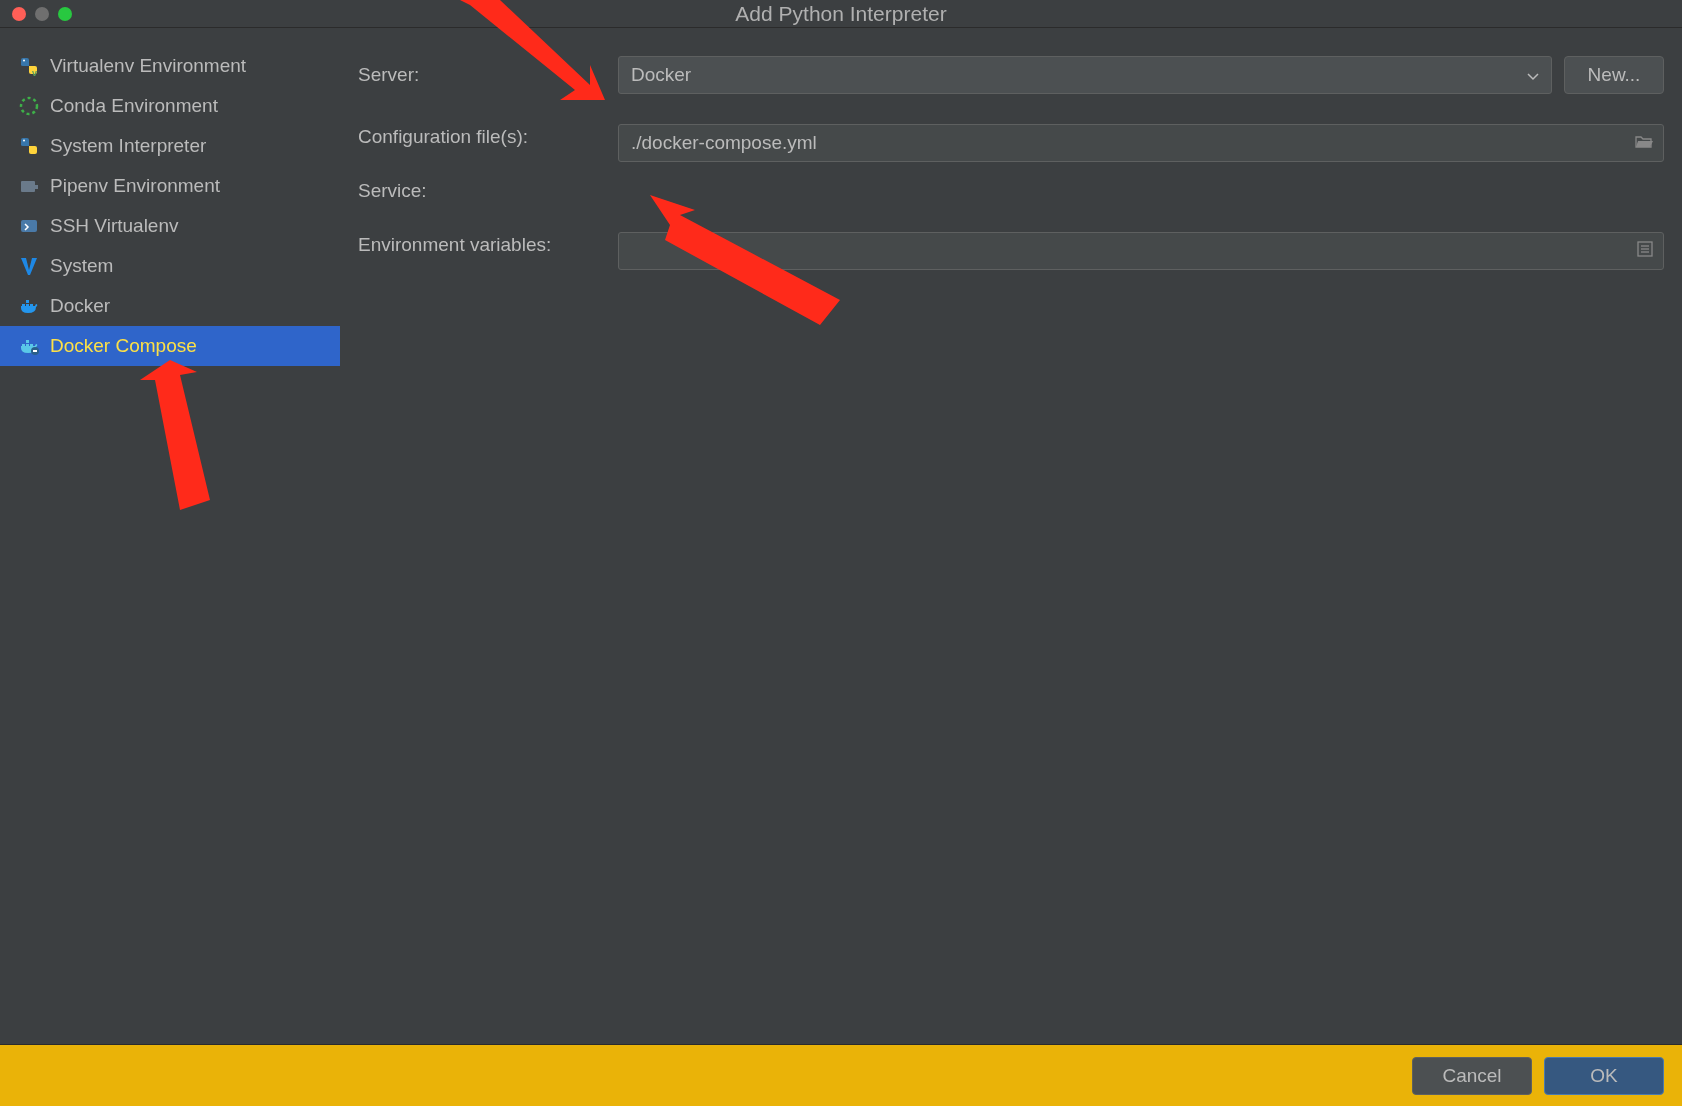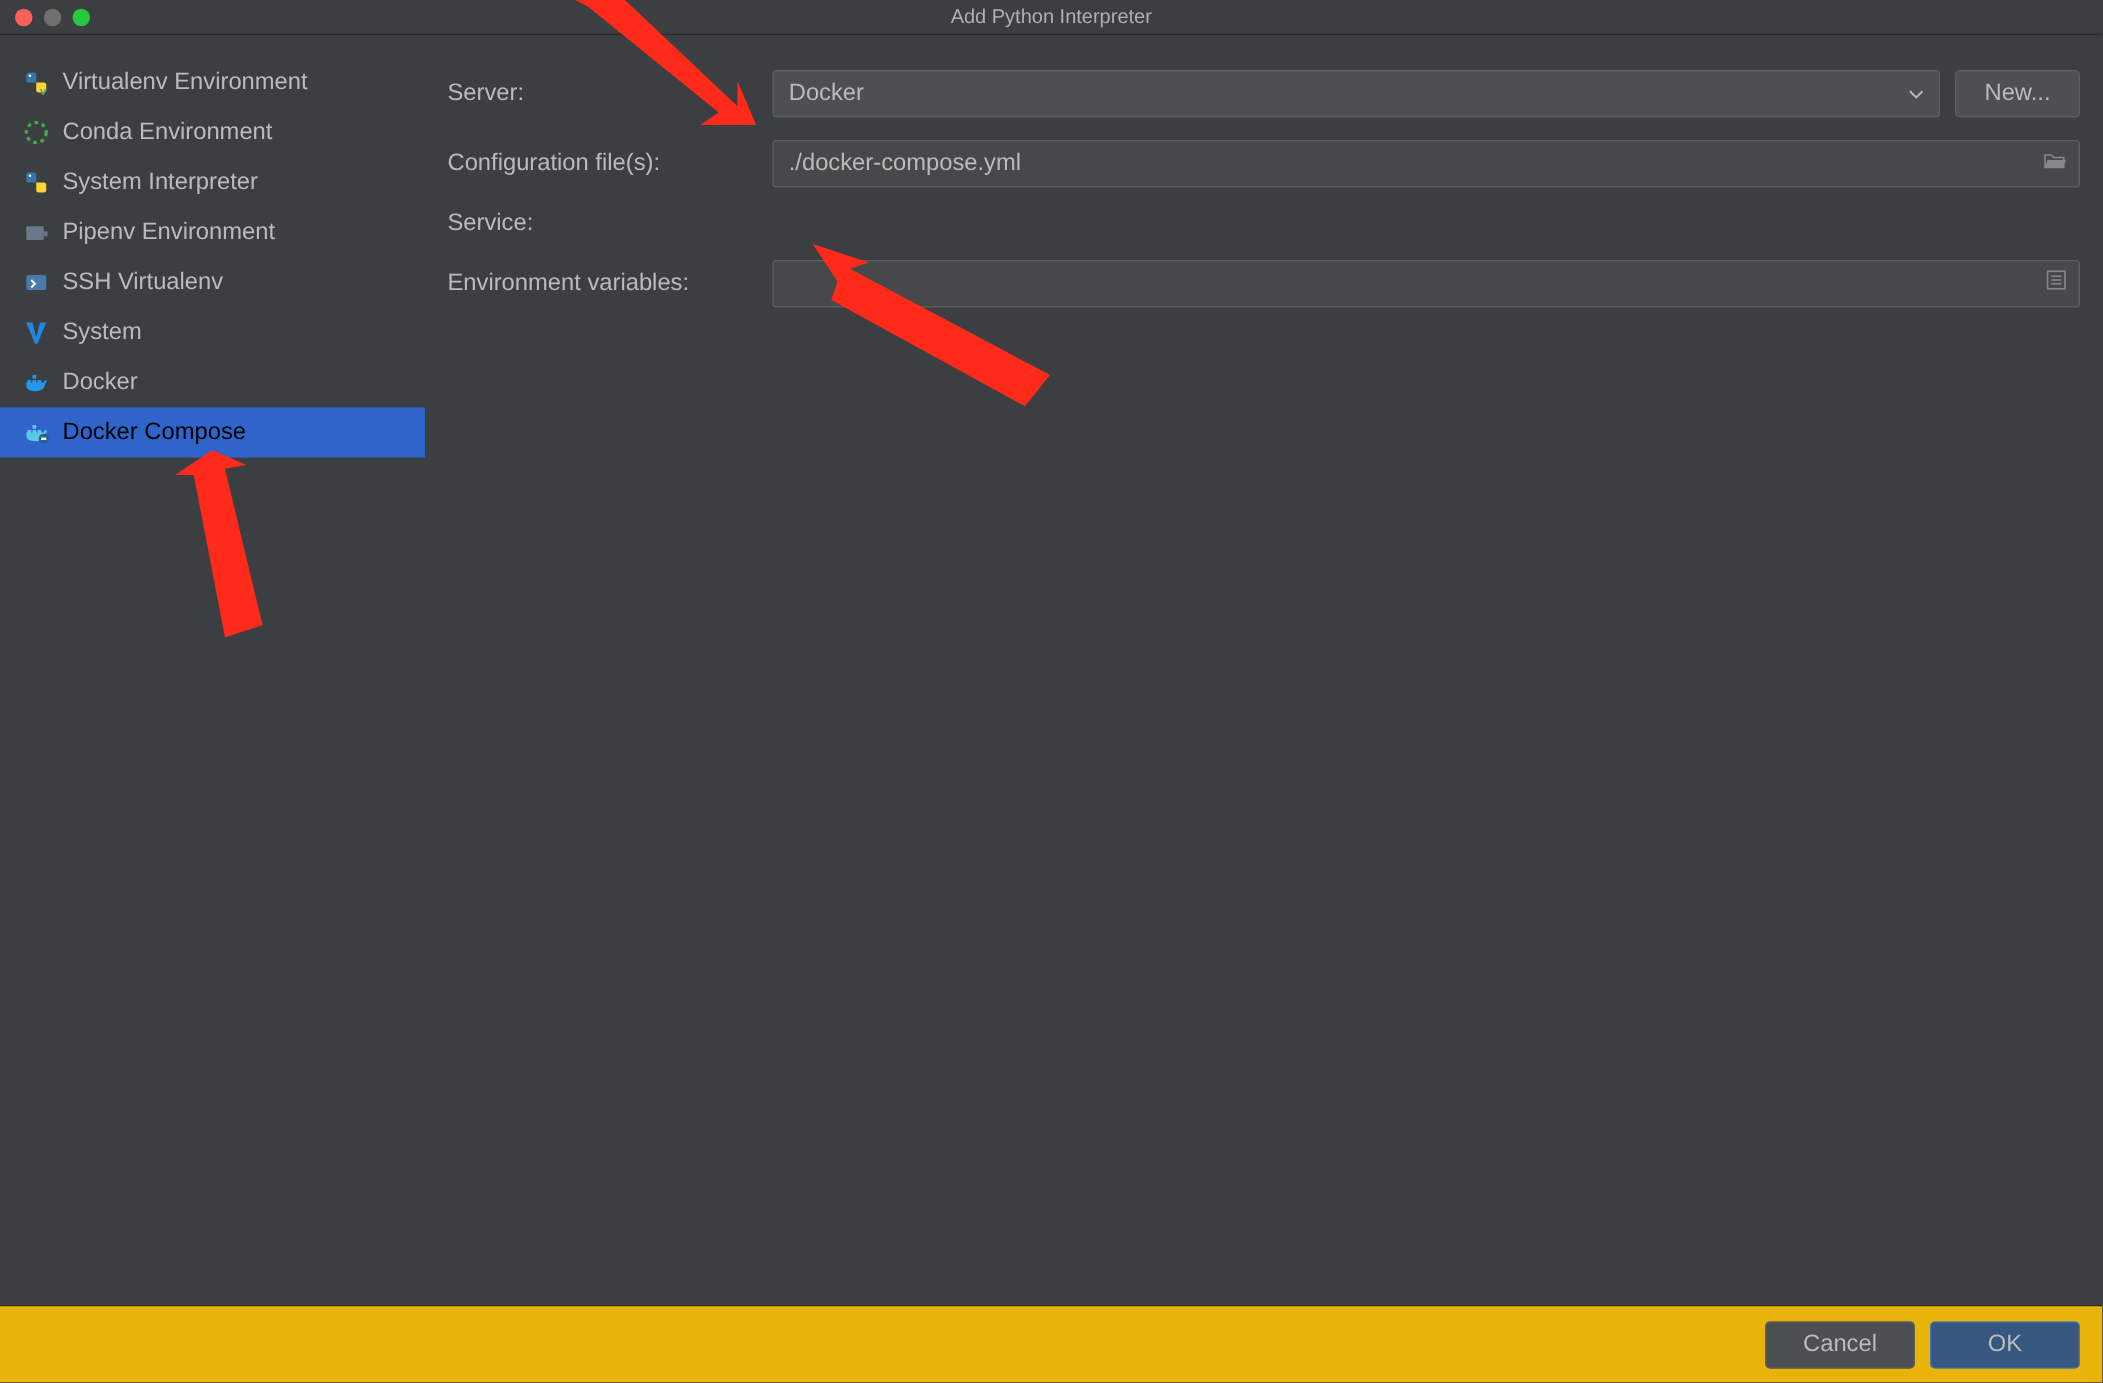--- a/index.html
+++ b/index.html
@@ -34,21 +34,21 @@
       border-radius: 50%;
     }
     .tl-red { background: #ff5f57; }
     .tl-yellow { background: #6f6f6f; }
     .tl-green { background: #28c840; }
     .title-text {
       position: absolute;
       left: 50%;
       transform: translateX(-50%);
       color: #b0b0b0;
-      font-size: 16px;
+      font-size: 21px;
     }
     .main {
       display: flex;
       height: calc(100% - 90px);
     }
     .sidebar {
       width: 340px;
       background: #3c3f41;
       padding-top: 18px;
     }
@@ -57,21 +57,21 @@
       align-items: center;
       height: 40px;
       padding-left: 18px;
       gap: 10px;
       color: #bbbbbb;
       font-size: 19px;
       cursor: pointer;
     }
     .sidebar-item.selected {
       background: #2f65ca;
-      color: #000000;
+      color: #fde047;
     }
     .sidebar-icon {
       width: 22px;
       height: 22px;
       display: flex;
       align-items: center;
       justify-content: center;
       flex-shrink: 0;
     }
     .content {
@@ -119,20 +119,21 @@
       height: 38px;
       background: #45494a;
       border: 1px solid #5e6060;
       border-radius: 3px;
       display: flex;
       align-items: center;
       padding: 0 12px;
       color: #bbbbbb;
       font-size: 19px;
       position: relative;
+      margin-top: 12px;
     }
     .input-icon-right {
       position: absolute;
       right: 10px;
       top: 50%;
       transform: translateY(-50%);
     }
     .new-button {
       width: 100px;
       height: 38px;

